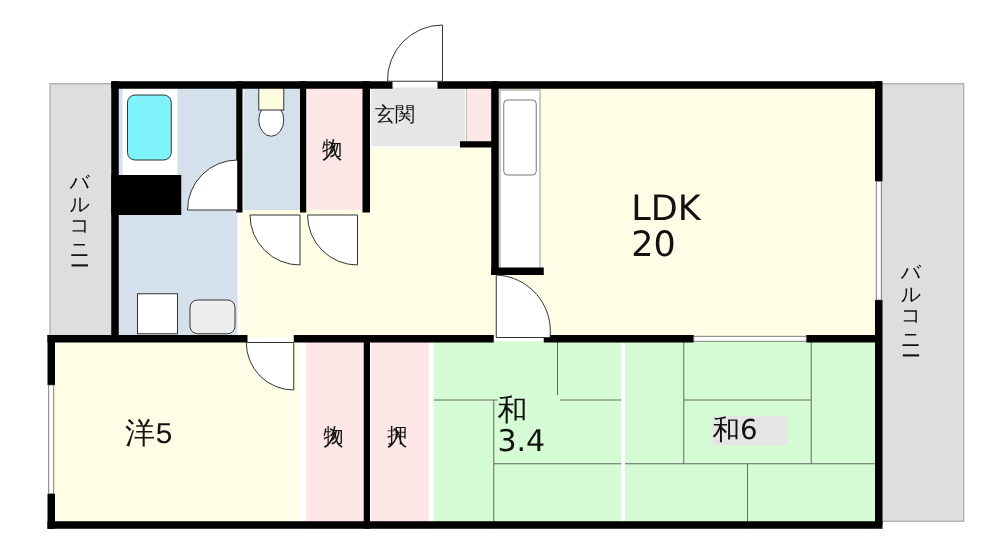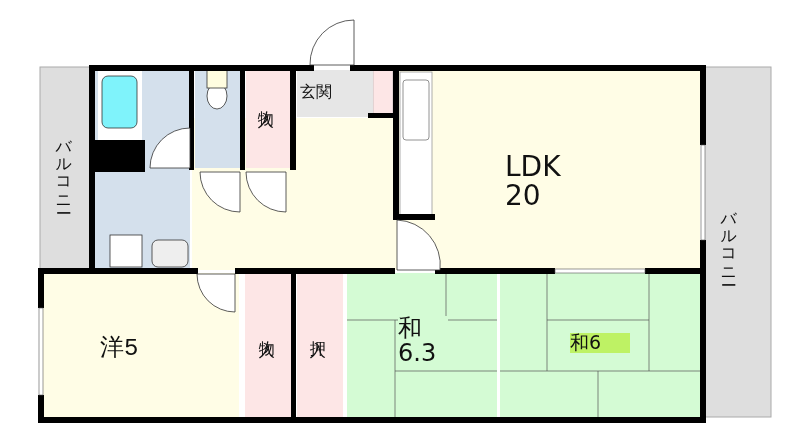--- a/index.html
+++ b/index.html
@@ -101,15 +101,15 @@
 </div>
 <div class="lbl" style="left:300px;top:84px;width:70px;font-size:16px;">玄関</div>
 <div class="lbl v" style="left:257px;top:98px;font-size:16px;">物入</div>
 <div class="lbl v" style="left:55px;top:128px;font-size:16px;">バルコニー</div>
 <div class="lbl v" style="left:720px;top:200px;font-size:16px;">バルコニー</div>
 <div class="lbl" style="left:100px;top:336px;width:90px;font-size:24px;font-family:Liberation Mono, monospace;">洋5</div>
 <div class="lbl v" style="left:258px;top:328px;font-size:16px;">物入</div>
 <div class="lbl v" style="left:309px;top:328px;font-size:16px;">押入</div>
 <div class="lbl" style="left:398px;top:316px;width:50px;font-size:24px;background:#d4fbd4;">
   <div>和</div>
-  <div>6.3</div>
+  <div>3.4</div>
 </div>
-<div class="lbl" style="left:570px;top:333px;width:60px;font-size:19px;background:#bef264;">和6</div>
+<div class="lbl" style="left:570px;top:333px;width:60px;font-size:22px;background:#e5e5e5;">和6</div>
 
 </body></html>

